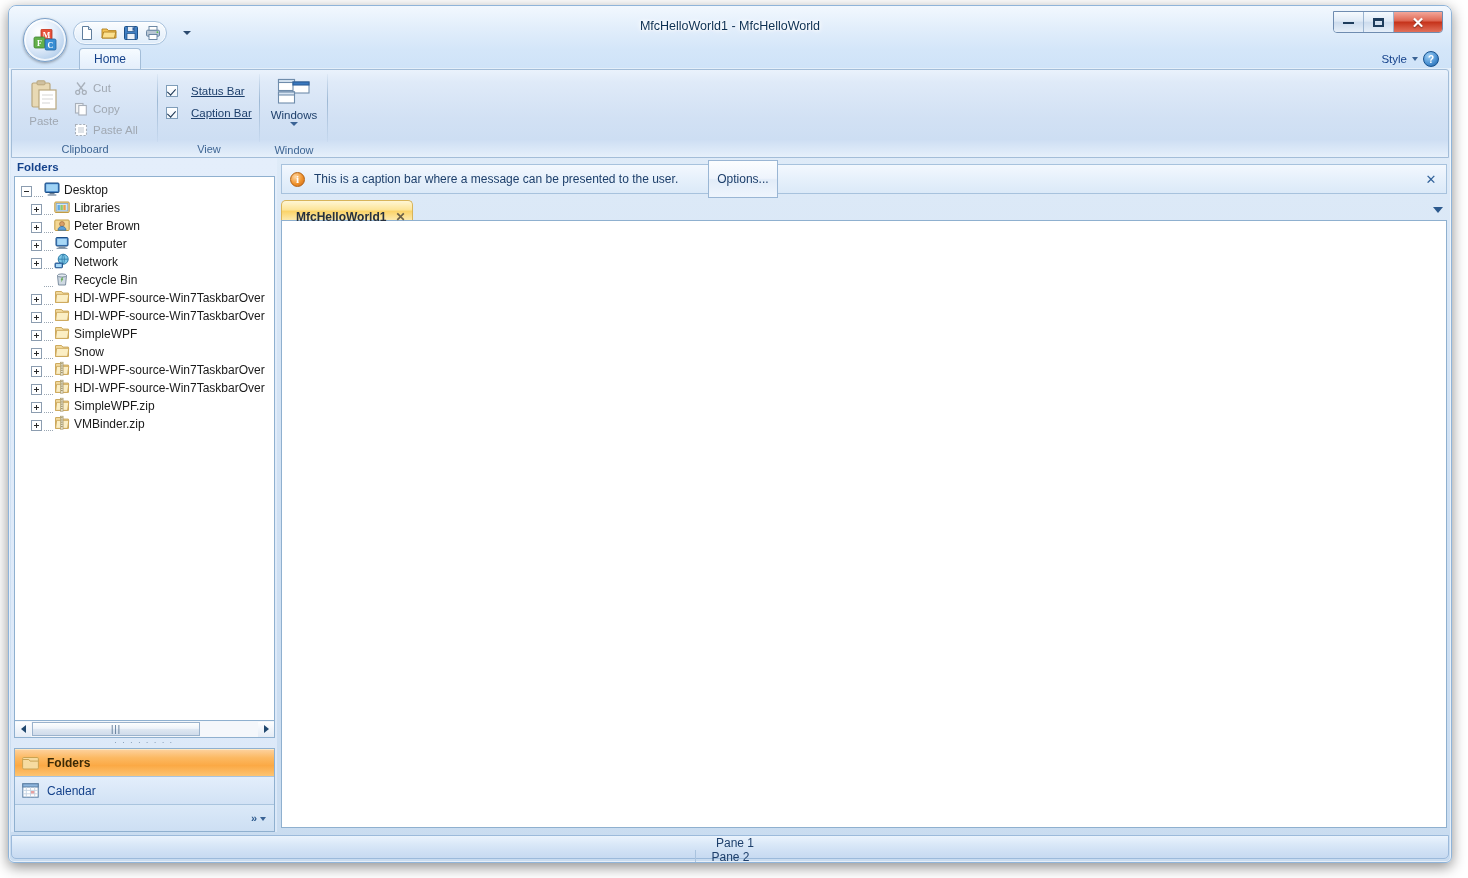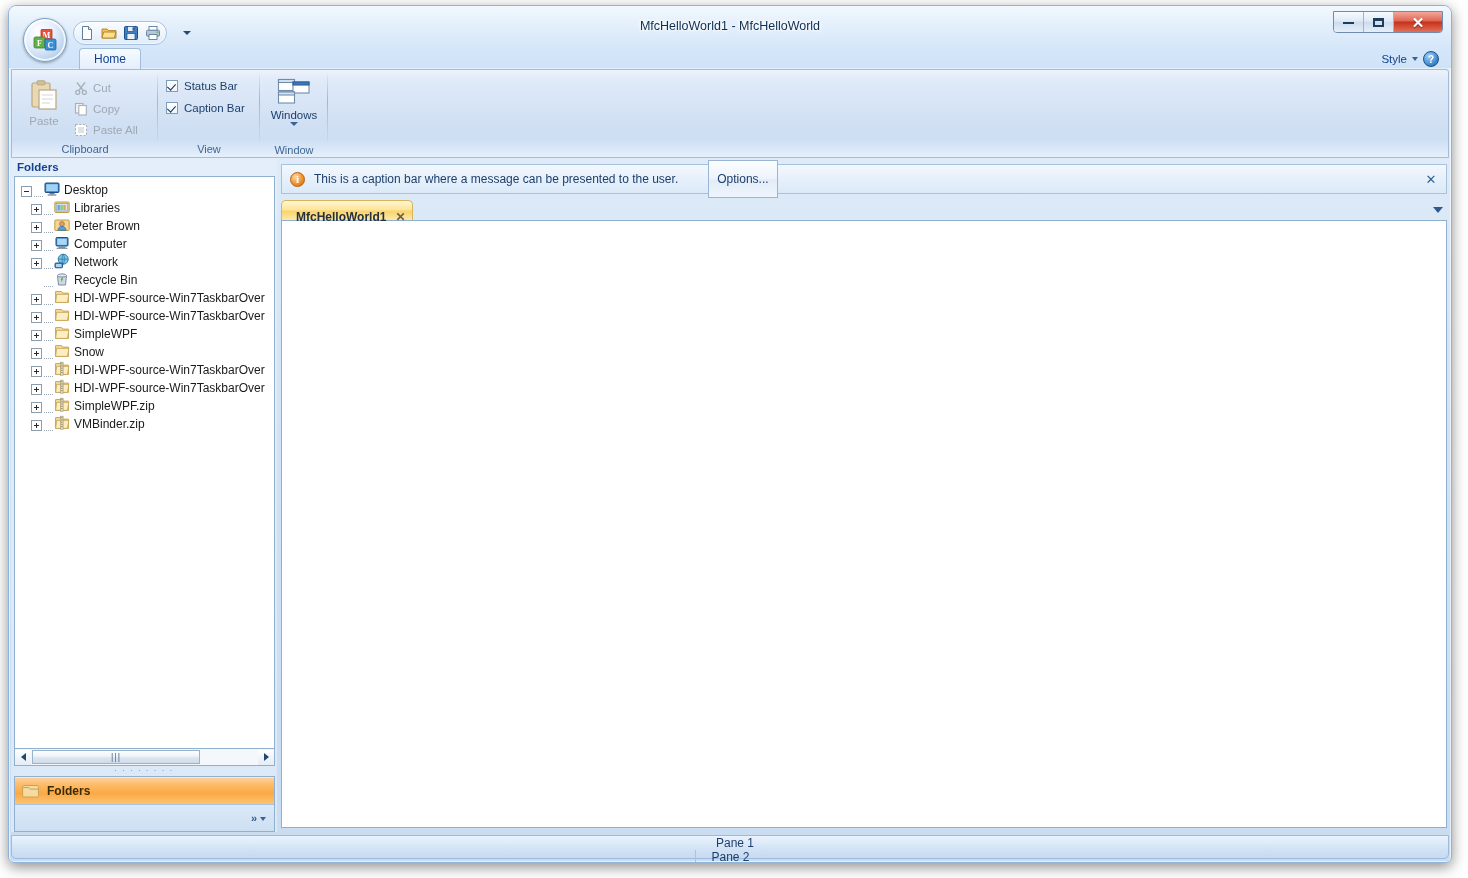--- a/index.html
+++ b/index.html
@@ -193,24 +193,25 @@
     display: flex; align-items: center; gap: 4px;
     height: 21px; padding: 0 3px;
     font-size: 11.5px; color: #a0a8b2;
     cursor: default;
   }
   .small-cmd .ico { width: 16px; height: 16px; display:flex; align-items:center; justify-content:center; }
 
   
   #grp-view { width: 102px; }
   .chk-row {
-    display: flex; gap: 6px;
+    display: flex; align-items: center; gap: 13px;
     height: 22px; padding: 0 2px;
     font-size: 11.5px; color: #1d3f6b;
     cursor: default;
+    text-decoration: underline;
   }
   .chkbox {
     width: 12px; height: 12px;
     background: linear-gradient(to bottom, #ffffff, #eef4fb);
     border: 1px solid #7f9db9;
     position: relative;
   }
   .chkbox::after {
     content: "";
     position: absolute; left: 2px; top: 1px;
@@ -864,20 +865,33 @@
       </div>
 
       <div id="navbar">
         <div class="nav-item selected">
           <svg width="17" height="14" viewBox="0 0 17 14">
             <rect x="0.6" y="1.5" width="15.8" height="11.5" rx="1.2" fill="#f6dba0" stroke="#c9a352" stroke-width="1"></rect>
             <path d="M0.6 3.5h6.2l1.3 1.6h8.3" fill="none" stroke="#c9a352" stroke-width="1"></path>
           </svg>
           <span>Folders</span>
         </div>
+        <div class="nav-item">
+          <svg width="17" height="15" viewBox="0 0 17 15">
+            <rect x="0.8" y="0.8" width="15.4" height="13.4" fill="#ffffff" stroke="#5b7ea3" stroke-width="1"></rect>
+            <rect x="0.8" y="0.8" width="15.4" height="3.2" fill="#8eb6dd" stroke="#5b7ea3" stroke-width="1"></rect>
+            <line x1="4.3" y1="4" x2="4.3" y2="14.2" stroke="#c3d2e2" stroke-width="0.9"></line>
+            <line x1="8.5" y1="4" x2="8.5" y2="14.2" stroke="#c3d2e2" stroke-width="0.9"></line>
+            <line x1="12.7" y1="4" x2="12.7" y2="14.2" stroke="#c3d2e2" stroke-width="0.9"></line>
+            <line x1="0.8" y1="7.4" x2="16.2" y2="7.4" stroke="#c3d2e2" stroke-width="0.9"></line>
+            <line x1="0.8" y1="10.8" x2="16.2" y2="10.8" stroke="#c3d2e2" stroke-width="0.9"></line>
+            <rect x="9" y="8" width="3.3" height="2.5" fill="#e8a0a0"></rect>
+          </svg>
+          <span>Calendar</span>
+        </div>
         <div id="nav-expand">
           <span id="nav-chev">»</span>
           <span id="nav-chev-down"></span>
         </div>
       </div>
     </div>
 
     <div id="right-area">
 
       <div id="caption-bar">

